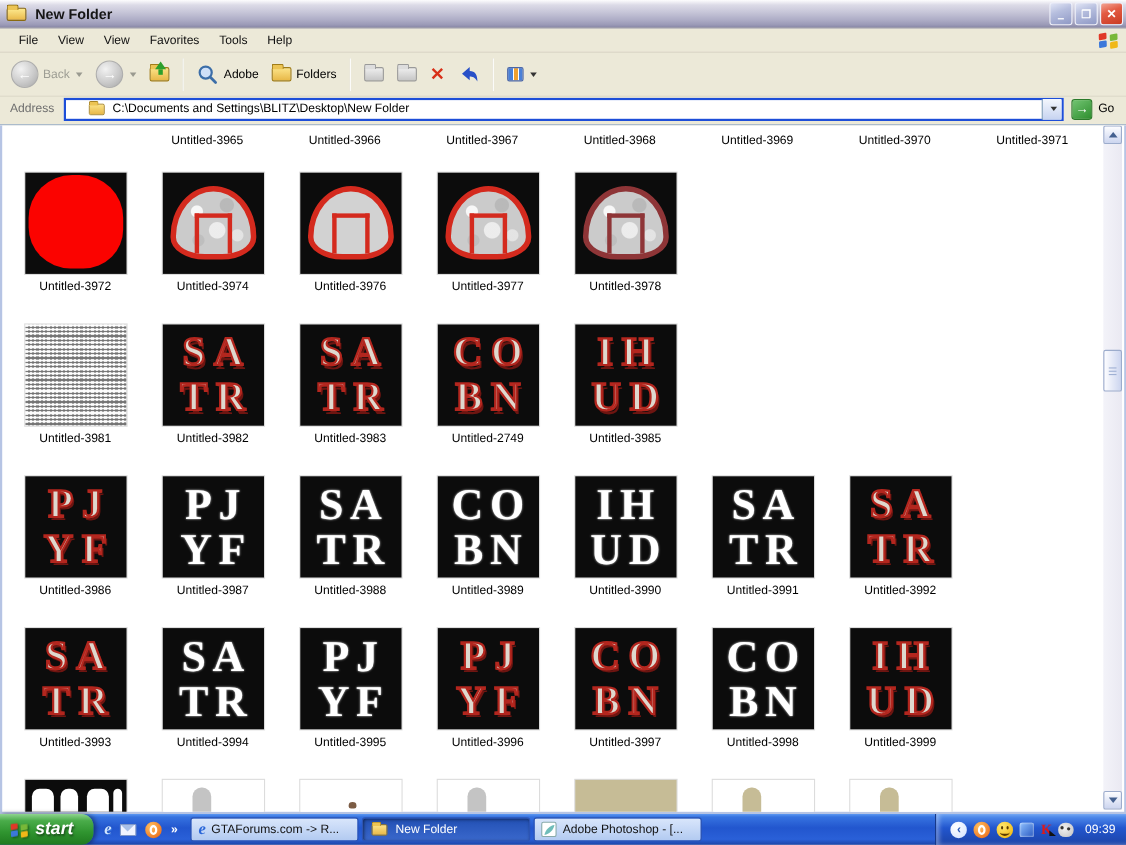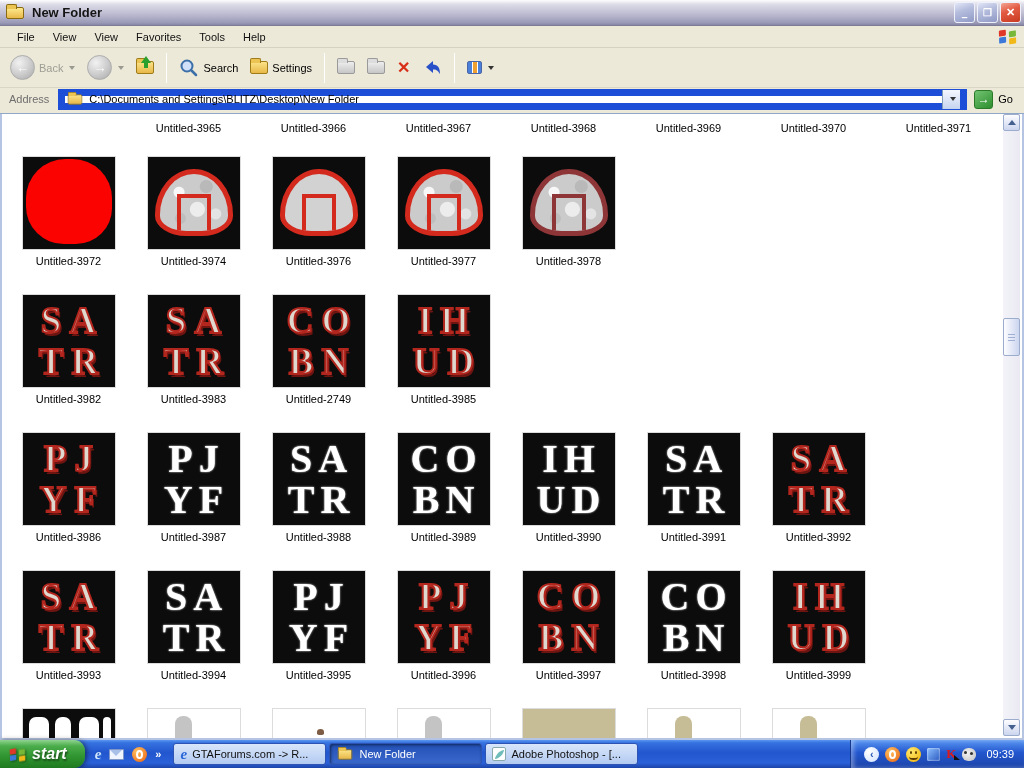--- a/index.html
+++ b/index.html
@@ -40,21 +40,21 @@
   .xpfolder.gray { background:linear-gradient(#eee,#c6c6c6); border-color:#9a9a9a; }
   .xpfolder.gray::before { background:#ddd; border-color:#9a9a9a; }
   .uparrow { position:absolute; left:4px; top:-6px; width:0; height:0; border-left:5px solid transparent; border-right:5px solid transparent; border-bottom:7px solid #2ca02c; }
   .uparrow::after { content:""; position:absolute; left:-2px; top:7px; width:4px; height:5px; background:#2ca02c; }
   .delx { color:#d83018; font-size:16px; font-weight:bold; }
   .views-ic { width:15px; height:13px; border:1px solid #4a66a8; border-radius:2px; background:
     linear-gradient(90deg,#4a80d8 0 4px,#fff 4px 5px,#f0a030 5px 9px,#fff 9px 10px,#4a80d8 10px 14px); }
 
   .addressbar { height:26px; flex:0 0 26px; display:flex; align-items:center; background:#ece9d8; padding:0 2px 3px 0; border-bottom:1px solid #91a7c7; font-size:11px; }
   .addr-label { color:#6e6e6e; padding:0 9px; }
-  .addr-input { flex:1; height:21px; background:#fff; border:7px solid #1d4ed8; display:flex; align-items:center; padding-left:1px; gap:5px; }
+  .addr-input { flex:1; height:21px; background:#fff; border:2px solid #1d4ed8; display:flex; align-items:center; padding-left:19px; gap:5px; }
   .addr-input .xpfolder { transform:scale(.8); }
   .addr-text { color:#000; }
   .addr-drop { margin-left:auto; width:18px; height:19px; background:linear-gradient(#f4f7fd,#c6d3f0); border-left:1px solid #7f9db9; display:flex; align-items:center; justify-content:center; }
   .go-wrap { display:flex; align-items:center; gap:5px; padding:0 9px 0 7px; }
   .gobtn { width:19px; height:19px; border-radius:3px; border:1px solid #2a7a2a; background:linear-gradient(145deg,#72c472,#2e8e2e); color:#fff; display:flex; align-items:center; justify-content:center; font-weight:bold; font-size:12px; }
 
   
   .content { flex:1; position:relative; background:#fff; border-left:2px solid #b6c4e4; border-right:2px solid #b6c4e4; border-bottom:2px solid #b6c4e4; overflow:hidden; }
   .grid { position:absolute; top:2px; left:4px; right:21px; bottom:0; overflow:hidden; }
   .row { display:flex; }
@@ -182,25 +182,25 @@
       <div class="xpfolder">
           <div class="uparrow"></div>
         </div>
     </div>
     <div class="sep"></div>
     <div class="tbtn">
       <svg width="20" height="20" viewBox="0 0 20 20">
           <circle cx="8" cy="8" r="5.5" fill="#cfe0f8" stroke="#3c6ea8" stroke-width="2"></circle>
           <line x1="12.5" y1="12.5" x2="17" y2="17" stroke="#3c6ea8" stroke-width="2.5" stroke-linecap="round"></line>
         </svg>
-      <span>Search</span>
+      <span>Adobe</span>
     </div>
     <div class="tbtn">
       <div class="xpfolder"></div>
-      <span>Settings</span>
+      <span>Folders</span>
     </div>
     <div class="sep"></div>
     <div class="tbtn">
         <div class="xpfolder gray"></div>
       </div>
     <div class="tbtn">
         <div class="xpfolder gray"></div>
       </div>
     <div class="tbtn">
         <span class="delx">✕</span>
@@ -291,20 +291,26 @@
           <div class="cell">
             <div class="thumb t-black">
               <div class="board f-marble" style="border-color: rgb(142, 53, 55);">
                 <div class="goal" style="border-color: rgb(142, 53, 55);"></div>
               </div>
             </div>
             <div class="label">Untitled-3978</div>
           </div>
         </div>
         <div class="row thumb-row">
+          <div class="cell">
+            <div class="thumb">
+              <div class="gridtex"></div>
+            </div>
+            <div class="label">Untitled-3981</div>
+          </div>
           <div class="cell">
             <div class="thumb t-black">
               <div class="letters lt-ornate">
                 <div class="ln">SA</div>
                 <div class="ln">TR</div>
               </div>
             </div>
             <div class="label">Untitled-3982</div>
           </div>
           <div class="cell">

